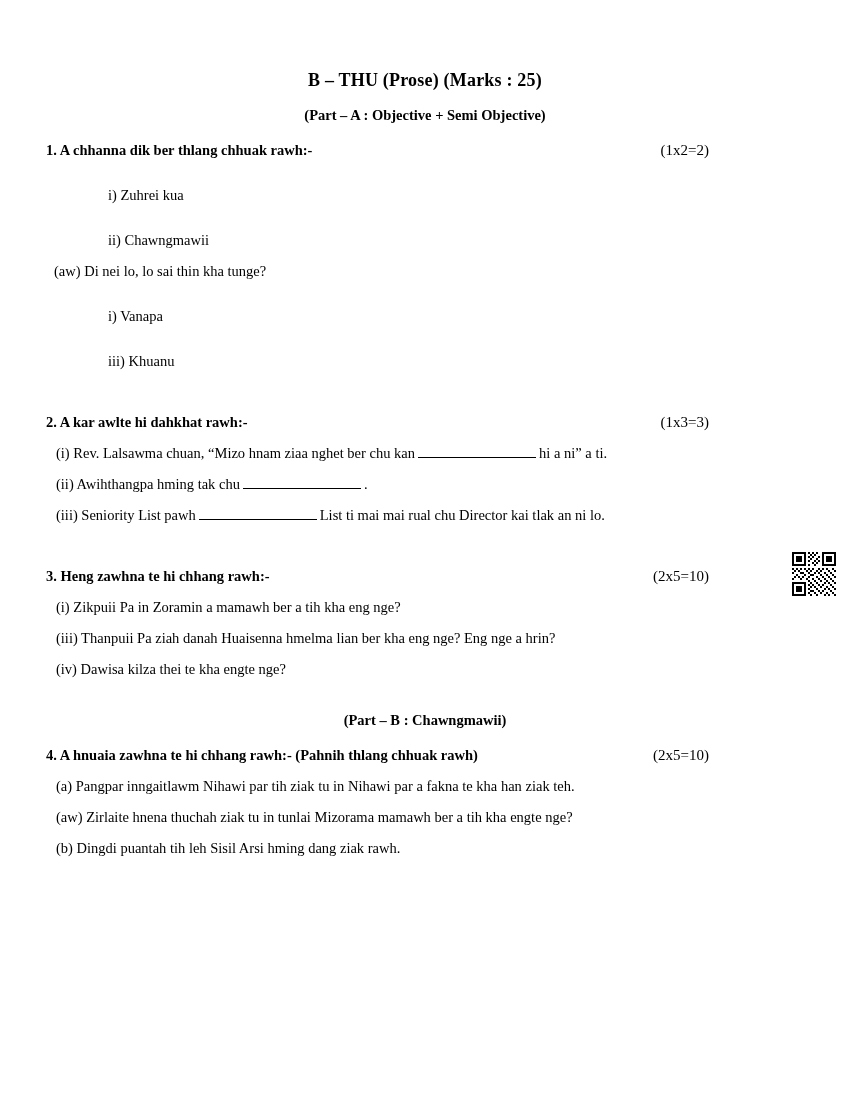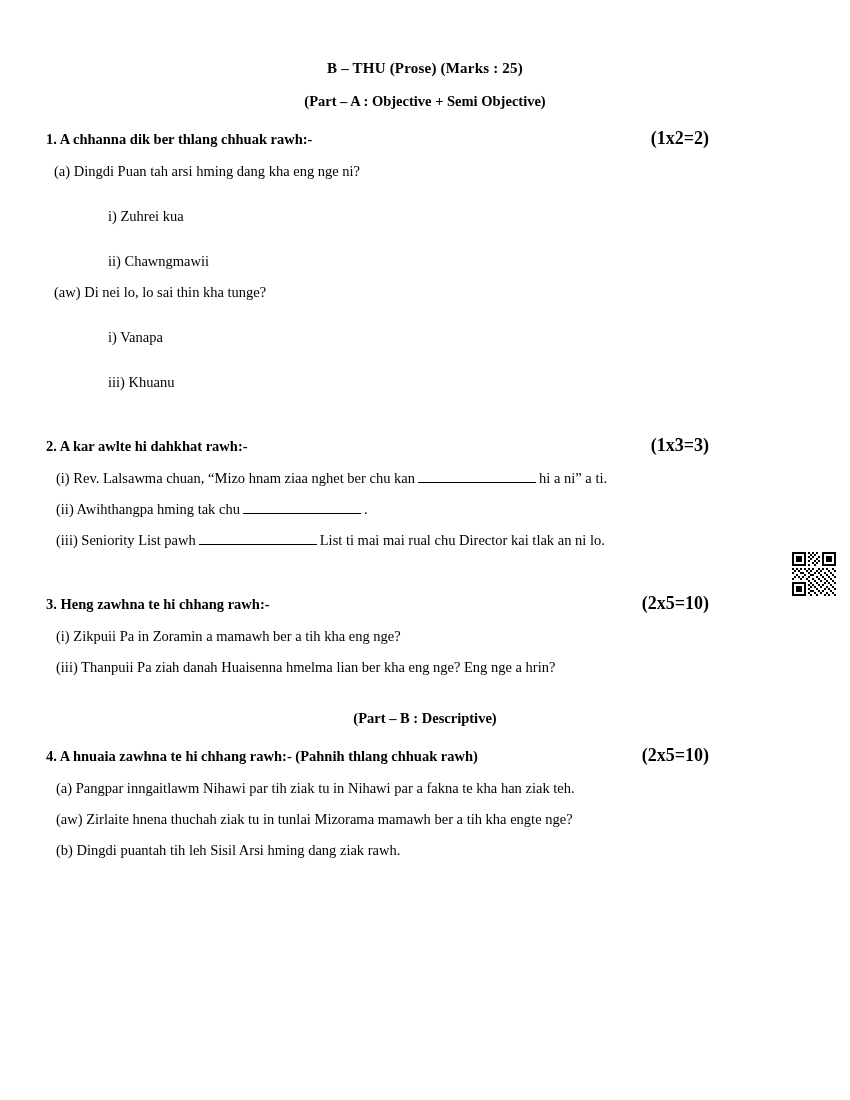--- a/index.html
+++ b/index.html
@@ -20,42 +20,43 @@
     width: 850px;
     height: 1100px;
     box-sizing: border-box;
     padding: 60px 46px 0 46px;
   }
   .center {
     text-align: center;
   }
   .title {
     font-weight: bold;
-    font-size: 15px;
+    font-size: 18px;
     letter-spacing: 0.2px;
+    margin-top: 10px;
     text-align: center;
   }
   .subtitle {
     font-weight: bold;
     font-size: 14.5px;
     margin-top: 16px;
   }
   .qrow {
     display: flex;
     align-items: baseline;
     justify-content: space-between;
     margin-top: 18px;
   }
   .qtext {
     font-weight: bold;
     font-size: 14.5px;
   }
   .marks {
-    font-weight: bold;
-    font-size: 18px;
+    font-weight: normal;
+    font-size: 15px;
     white-space: nowrap;
     padding-right: 95px;
   }
   .para {
     font-size: 14.5px;
     margin-top: 14px;
     padding-left: 8px;
   }
   .opt {
     font-size: 14.5px;
@@ -96,21 +97,20 @@
 
 <div class="page">
 
   <div class="title center">B – THU (Prose) (Marks : 25)</div>
   <div class="subtitle center">(Part – A : Objective + Semi Objective)</div>
 
   <div class="qrow">
     <div class="qtext">1.  A chhanna dik ber thlang chhuak rawh:-</div>
     <div class="marks">(1x2=2)</div>
   </div>
-  <div class="para">(a) Dingdi Puan tah arsi hming dang kha eng nge ni?</div>
   <div class="opt">i) Zuhrei kua</div>
   <div class="opt">ii) Chawngmawii</div>
   <div class="para">(aw) Di nei lo, lo sai thin kha tunge?</div>
   <div class="opt">i) Vanapa</div>
   <div class="opt">iii) Khuanu</div>
 
   <div class="gap-lg"></div>
 
   <div class="qrow">
     <div class="qtext">2. A kar awlte hi dahkhat rawh:-</div>
@@ -127,22 +127,23 @@
   </div>
 
   <div class="gap-lg"></div>
 
   <div class="qrow">
     <div class="qtext">3. Heng zawhna te hi chhang rawh:-</div>
     <div class="marks">(2x5=10)</div>
   </div>
   <div class="sub">(i) Zikpuii Pa in Zoramin a mamawh ber a tih kha eng nge?</div>
   <div class="sub">(iii) Thanpuii Pa ziah danah Huaisenna hmelma lian ber kha eng nge? Eng nge a hrin?</div>
-
-  <div class="part-b">(Part – B : Descriptive)</div>
+  <div class="sub">(iv) Dawisa kilza thei te kha engte nge?</div>
+
+  <div class="part-b">(Part – B : Chawngmawii)</div>
 
   <div class="qrow">
     <div class="qtext">4. A hnuaia zawhna te hi chhang rawh:- (Pahnih thlang chhuak rawh)</div>
     <div class="marks">(2x5=10)</div>
   </div>
   <div class="sub">(a) Pangpar inngaitlawm Nihawi par tih ziak tu in Nihawi par a fakna te kha han ziak teh.</div>
   <div class="sub">(aw) Zirlaite hnena thuchah ziak tu in tunlai Mizorama mamawh ber a tih kha engte nge?</div>
   <div class="sub">(b) Dingdi puantah tih leh Sisil Arsi hming dang ziak rawh.</div>
 
   <div class="qr">

